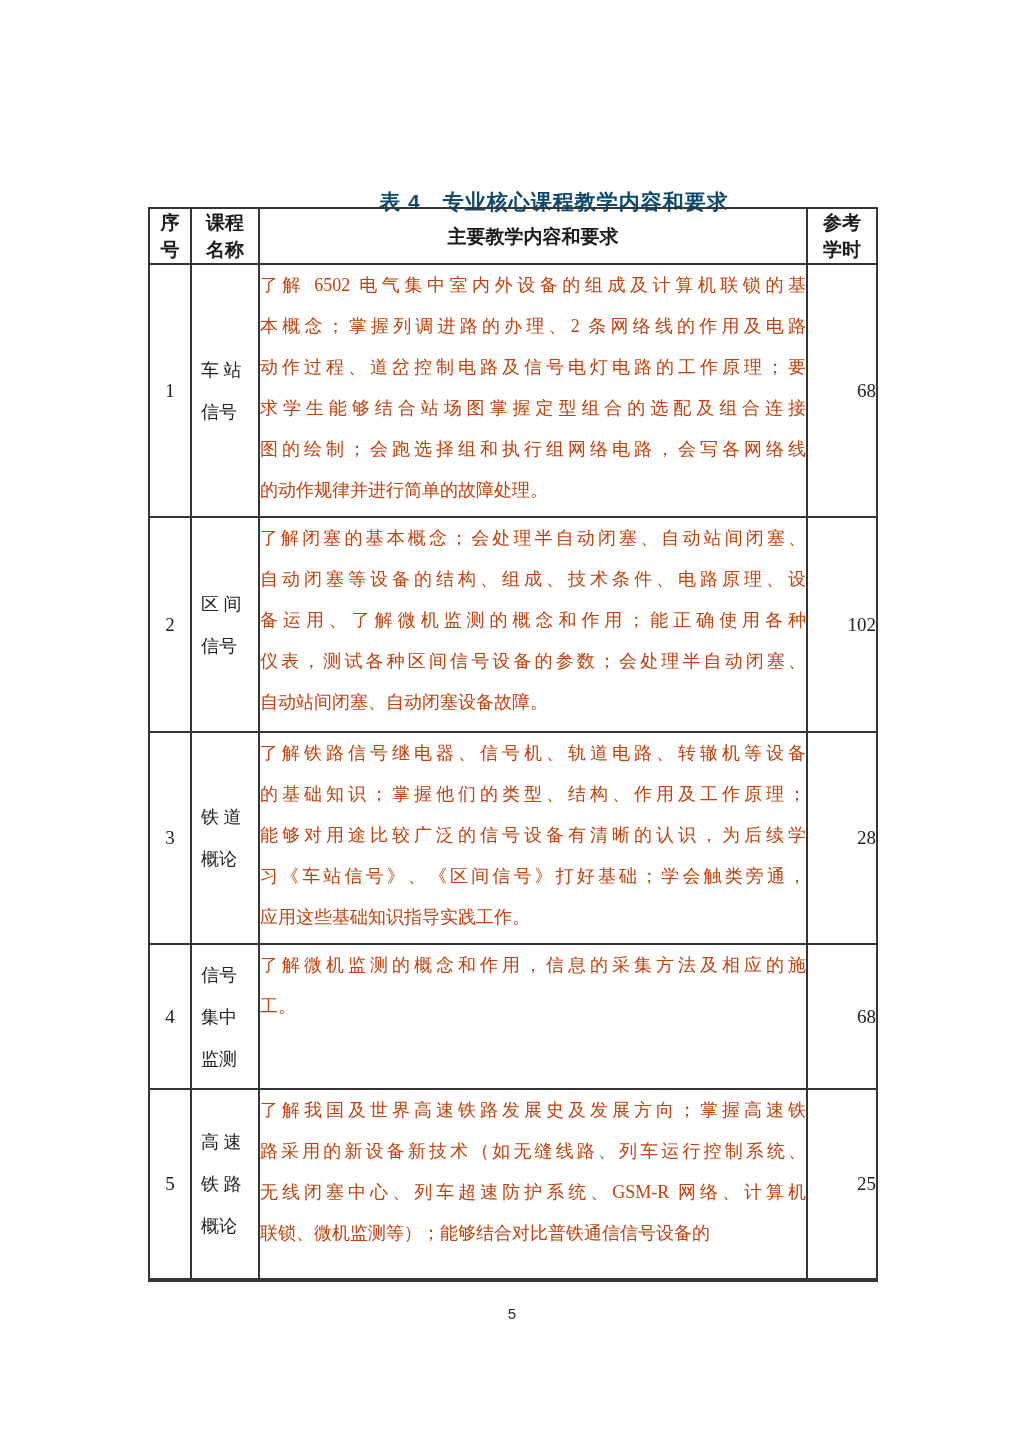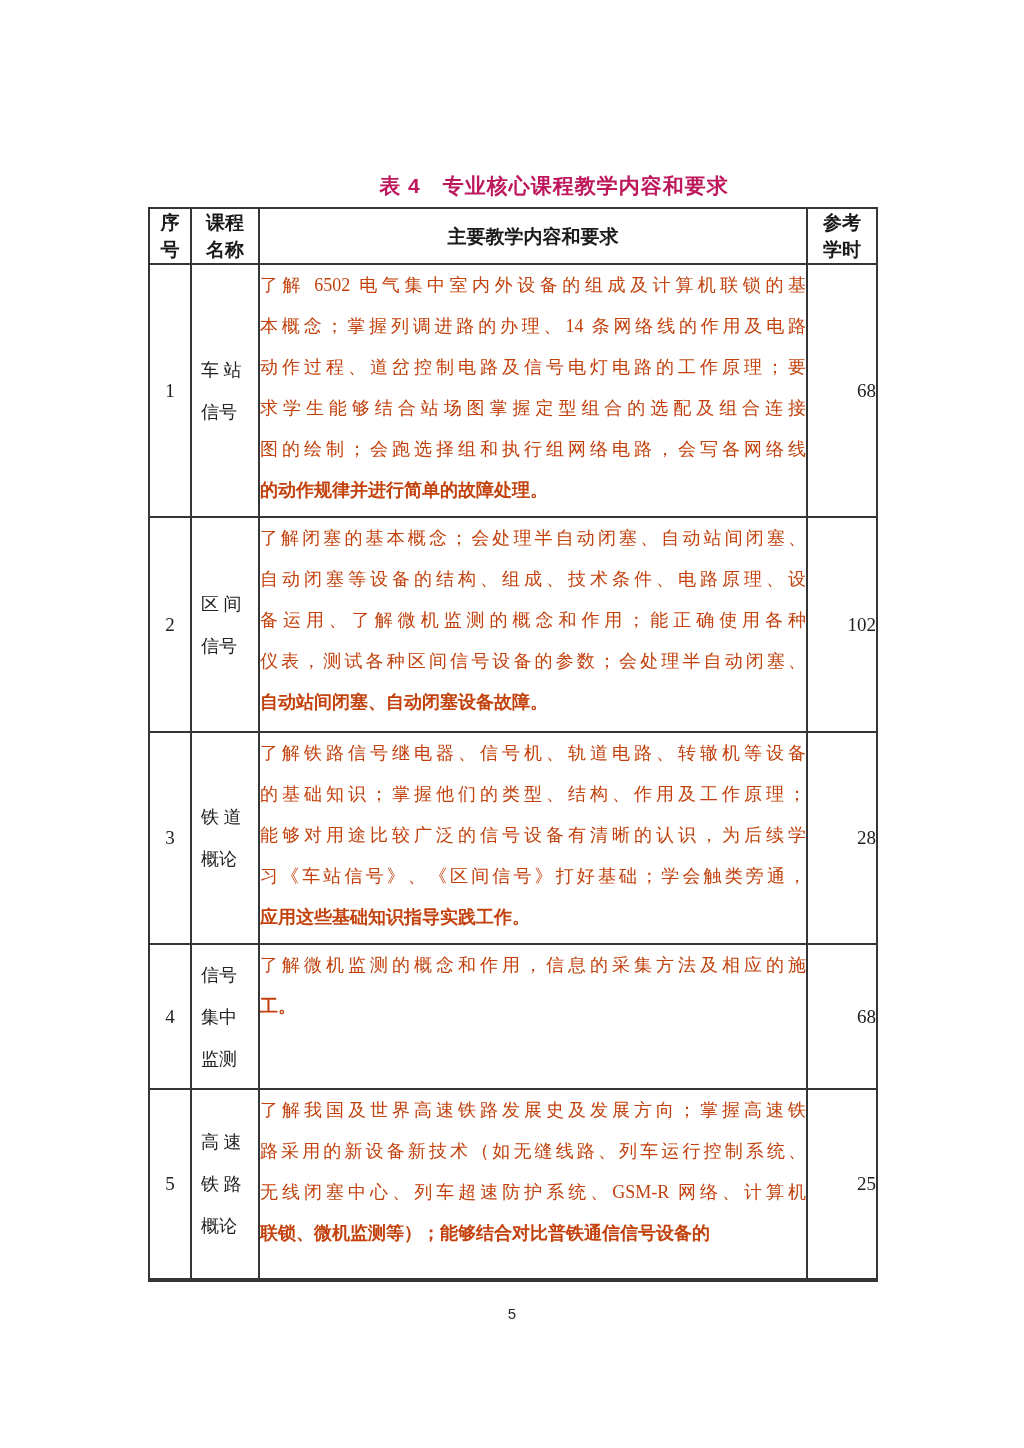--- a/index.html
+++ b/index.html
@@ -11,29 +11,29 @@
     position: relative;
     width: 1024px;
     height: 1448px;
     background: #ffffff;
     overflow: hidden;
     color: #1f1f1f;
     font-family: "Liberation Serif", "DejaVu Serif", serif;
   }
   .doc-title {
     position: absolute;
-    top: 172px;
+    top: 188px;
     left: 190px;
     width: 728px;
     text-align: center;
     font-family: "Liberation Sans", "DejaVu Sans", sans-serif;
     font-weight: bold;
     font-size: 21px;
     letter-spacing: 1px;
-    color: #be185d;
+    color: #0c4a6e;
     white-space: pre;
   }
   table.course-table {
     position: absolute;
     top: 207px;
     left: 148px;
     width: 728px;
     border-collapse: collapse;
     table-layout: fixed;
     border: 2px solid #353535;
@@ -82,21 +82,20 @@
     font-size: 18px;
     line-height: 41px;
     color: #c2410c;
   }
   .cl {
     text-align: justify;
     text-align-last: justify;
   }
   .cl.last {
     text-align-last: auto;
-    font-weight: bold;
   }
   .cell-hours {
     text-align: right;
     vertical-align: middle;
     font-size: 19px;
     color: #222222;
   }
   .page-number {
     position: absolute;
     top: 1305px;
@@ -143,21 +142,21 @@
     </thead>
     <tbody>
         <tr>
           <td class="cell-num">1</td>
           <td class="cell-course">
             <div class="course-line">车 站</div>
             <div class="course-line">信号</div>
           </td>
           <td class="cell-content">
             <div class="cl">了解 6502 电气集中室内外设备的组成及计算机联锁的基</div>
-            <div class="cl">本概念；掌握列调进路的办理、14 条网络线的作用及电路</div>
+            <div class="cl">本概念；掌握列调进路的办理、2 条网络线的作用及电路</div>
             <div class="cl">动作过程、道岔控制电路及信号电灯电路的工作原理；要</div>
             <div class="cl">求学生能够结合站场图掌握定型组合的选配及组合连接</div>
             <div class="cl">图的绘制；会跑选择组和执行组网络电路，会写各网络线</div>
             <div class="cl last">的动作规律并进行简单的故障处理。</div>
           </td>
           <td class="cell-hours">68</td>
         </tr>
         <tr>
           <td class="cell-num">2</td>
           <td class="cell-course">

